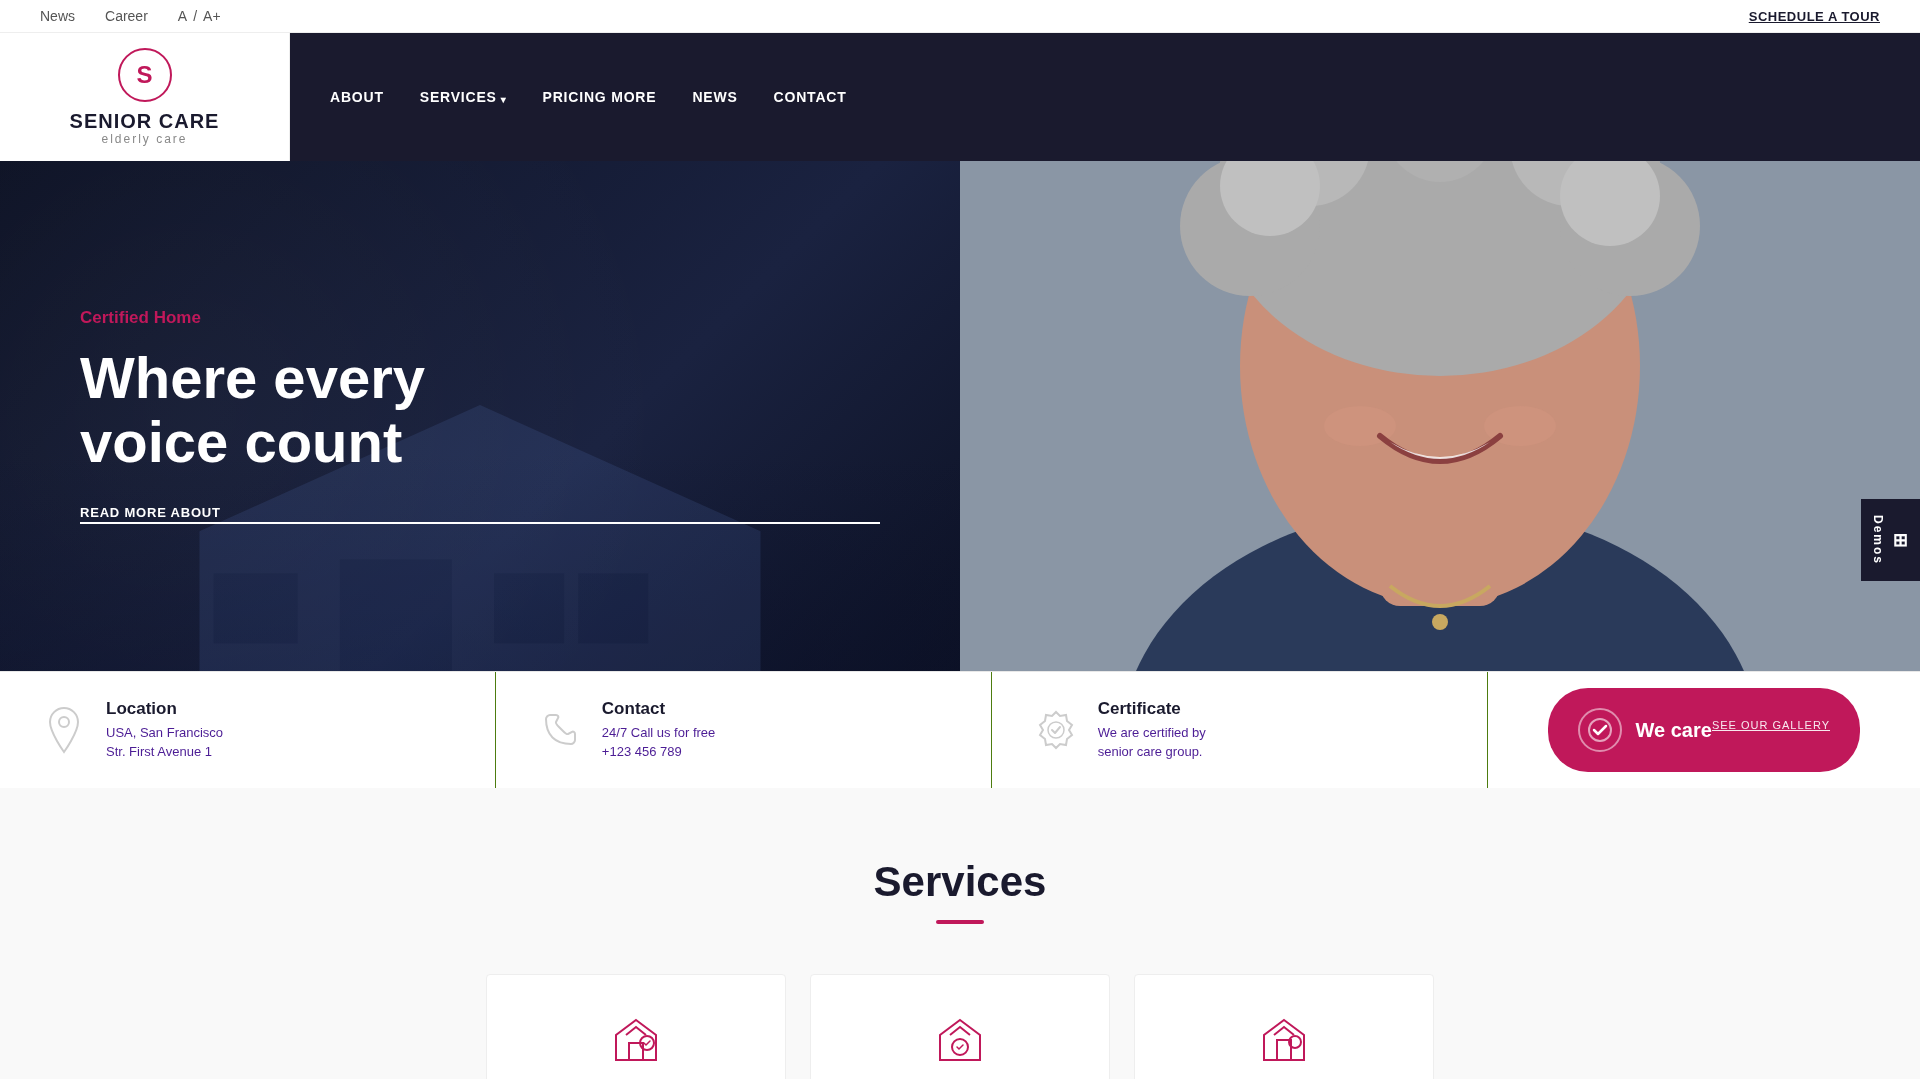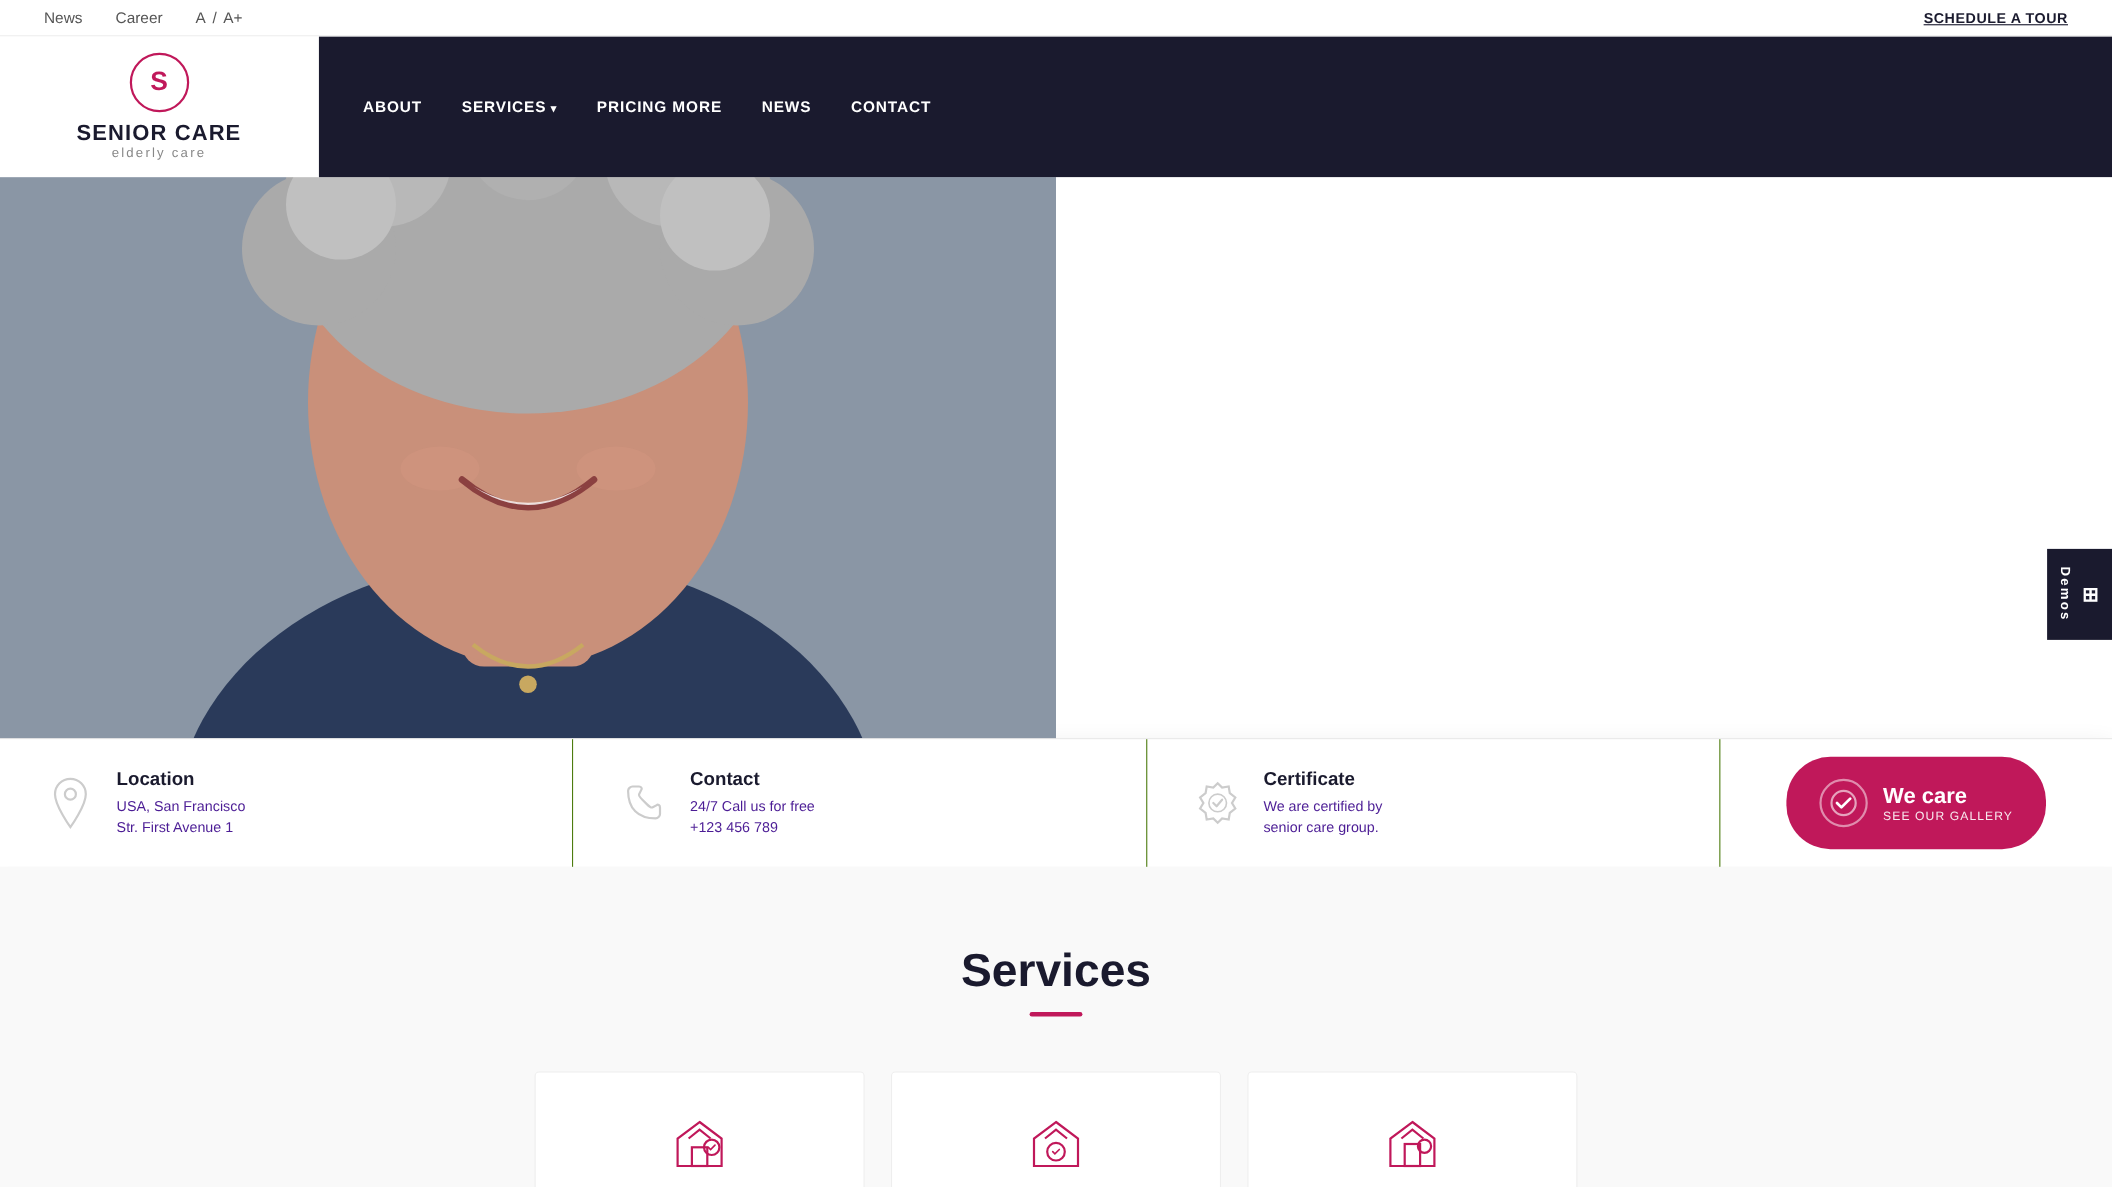--- a/index.html
+++ b/index.html
@@ -264,23 +264,23 @@
       width: 44px;
       height: 44px;
       border-radius: 50%;
       border: 2px solid rgba(255,255,255,0.5);
       display: flex;
       align-items: center;
       justify-content: center;
       font-size: 20px;
       flex-shrink: 0;
     }
-    .we-care-text { display: flex; flex-direction: column; }
+    .we-care-text { display: flex; flex-direction: row; }
     .we-care-text .main { font-size: 20px; font-weight: 800; }
-    .we-care-text .sub { font-size: 11px; letter-spacing: 1px; opacity: 0.9; }
+    .we-care-text .sub { font-size: 11px; letter-spacing: 1px; opacity: 0.9; text-decoration: underline; }
 
     
     .services-section {
       padding: 70px 40px 40px;
       text-align: center;
       background: #f9f9f9;
     }
     .services-title {
       font-size: 42px;
       font-weight: 800;
@@ -354,20 +354,36 @@
       <span>NEWS</span>
     </a>
     <a class="nav-item">
       <span>CONTACT</span>
     </a>
   </nav>
 </div>
 
 <div class="hero">
 
+  <div class="hero-left">
+
+    <svg style="position:absolute;bottom:0;left:0;width:100%;height:55%;opacity:0.15;z-index:1;" viewBox="0 0 500 200" preserveAspectRatio="xMidYMax meet">
+      <polygon points="50,200 50,100 250,10 450,100 450,200" fill="#6080cc"></polygon>
+      <rect x="150" y="120" width="80" height="80" fill="#4060aa"></rect>
+      <rect x="260" y="130" width="50" height="50" fill="#4060aa"></rect>
+      <rect x="320" y="130" width="50" height="50" fill="#4060aa"></rect>
+      <rect x="60" y="130" width="60" height="50" fill="#4060aa"></rect>
+    </svg>
+    <div class="hero-certified">Certified Home</div>
+    <div class="hero-title">
+      <span>Where every</span><br>
+      <span>voice count</span>
+    </div>
+    <a class="hero-cta">READ MORE ABOUT</a>
+  </div>
 
   <div class="hero-right">
     <div class="hero-right-bg">
 
       <svg width="100%" height="100%" viewBox="0 0 480 510" preserveAspectRatio="xMidYMid slice">
 
         <rect width="480" height="510" fill="#8a96a5"></rect>
 
         <ellipse cx="240" cy="520" rx="200" ry="160" fill="#2a3a5a"></ellipse>
         <ellipse cx="240" cy="420" rx="160" ry="120" fill="#2a3a5a"></ellipse>

